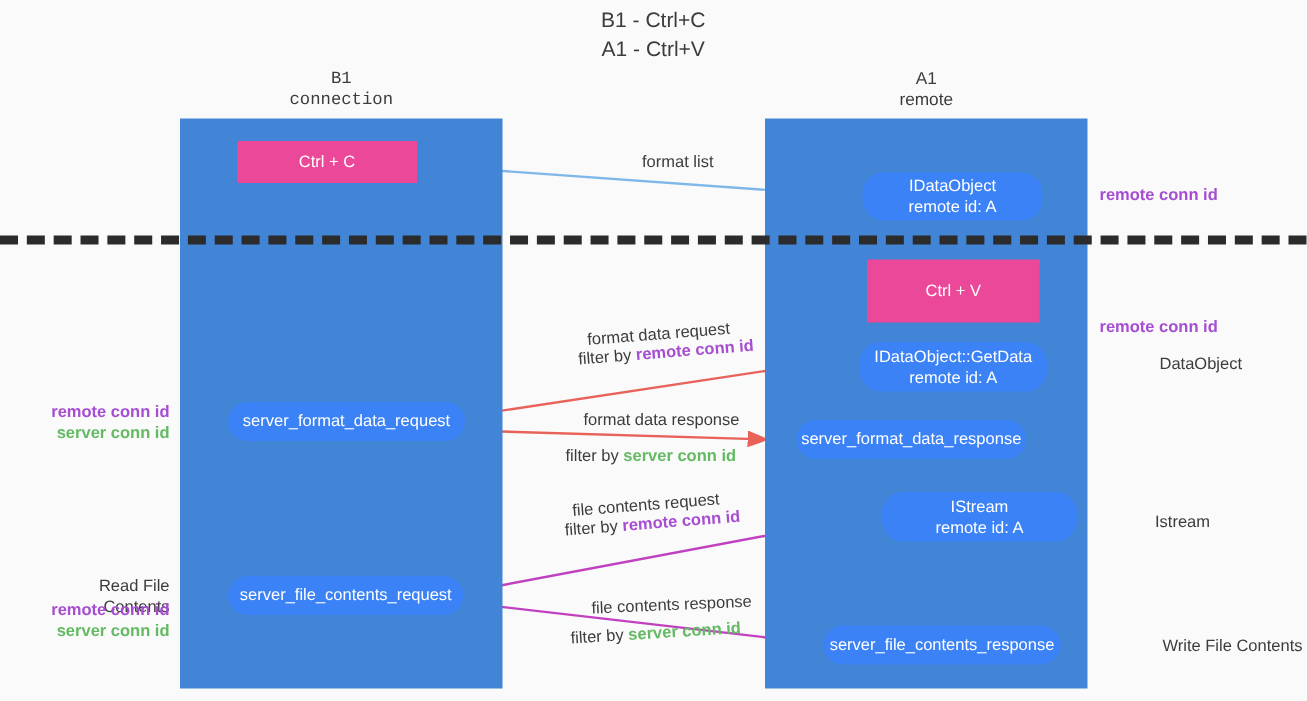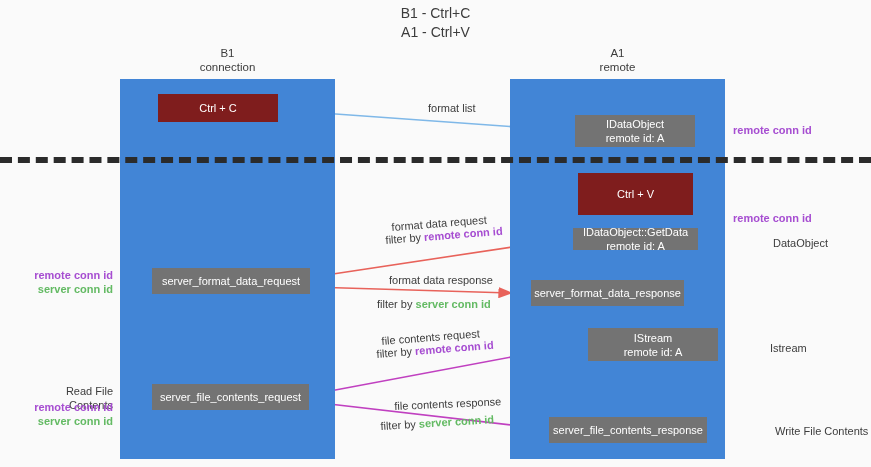--- a/index.html
+++ b/index.html
@@ -36,21 +36,21 @@
   }
 
   
   .col-header {
     text-align: center;
     font-size: 11.5px;
     line-height: 14px;
     color: #3c3c3c;
     white-space: pre-line;
   }
-  #hdr-b1 { top: 46px; left: 120px; width: 215px; }
+  #hdr-b1 { top: 46px; left: 120px; width: 215px; font-family: Liberation Mono, monospace; }
   #hdr-a1 { top: 46px; left: 510px; width: 215px; }
 
   
   .lane {
     background: #4285d6;
     top: 79px;
     height: 380px;
   }
   #lane-b1 { left: 120px; width: 215px; }
   #lane-a1 { left: 510px; width: 215px; }
@@ -71,27 +71,27 @@
     flex-direction: column;
     align-items: center;
     justify-content: center;
     color: #ffffff;
     font-size: 11px;
     line-height: 14px;
     text-align: center;
     white-space: pre-line;
     padding: 2px 4px;
   }
-  .node.green  { background: #7f1d1d; }
-  .node.orange { background: #737373; }
+  .node.green  { background: #ec4899; }
+  .node.orange { background: #3b82f6; border-radius: 14px; }
 
   #node-ctrlc   { left: 158px; top: 94px;  width: 120px; height: 28px; }
   #node-dataobj { left: 575px; top: 115px; width: 120px; height: 32px; }
   #node-ctrlv   { left: 578px; top: 173px; width: 115px; height: 42px; }
-  #node-getdata { left: 573px; top: 228px; width: 125px; height: 22px; }
+  #node-getdata { left: 573px; top: 228px; width: 125px; height: 33px; }
   #node-sfdreq  { left: 152px; top: 268px; width: 158px; height: 26px; }
   #node-sfdres  { left: 515px; top: 280px; width: 153px; height: 26px; margin-left: 16px; }
   #node-istream { left: 588px; top: 328px; width: 130px; height: 33px; }
   #node-sfcreq  { left: 152px; top: 384px; width: 157px; height: 26px; }
   #node-sfcres  { left: 549px; top: 417px; width: 158px; height: 26px; }
 
   
   .side-label {
     font-size: 11px;
     line-height: 14px;

